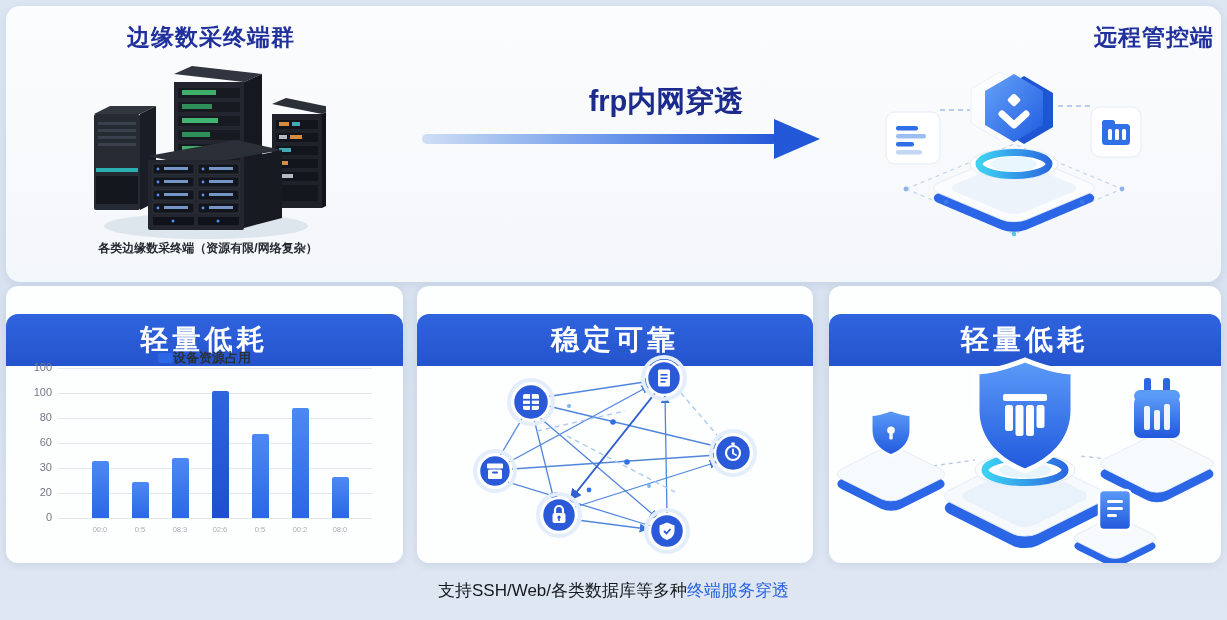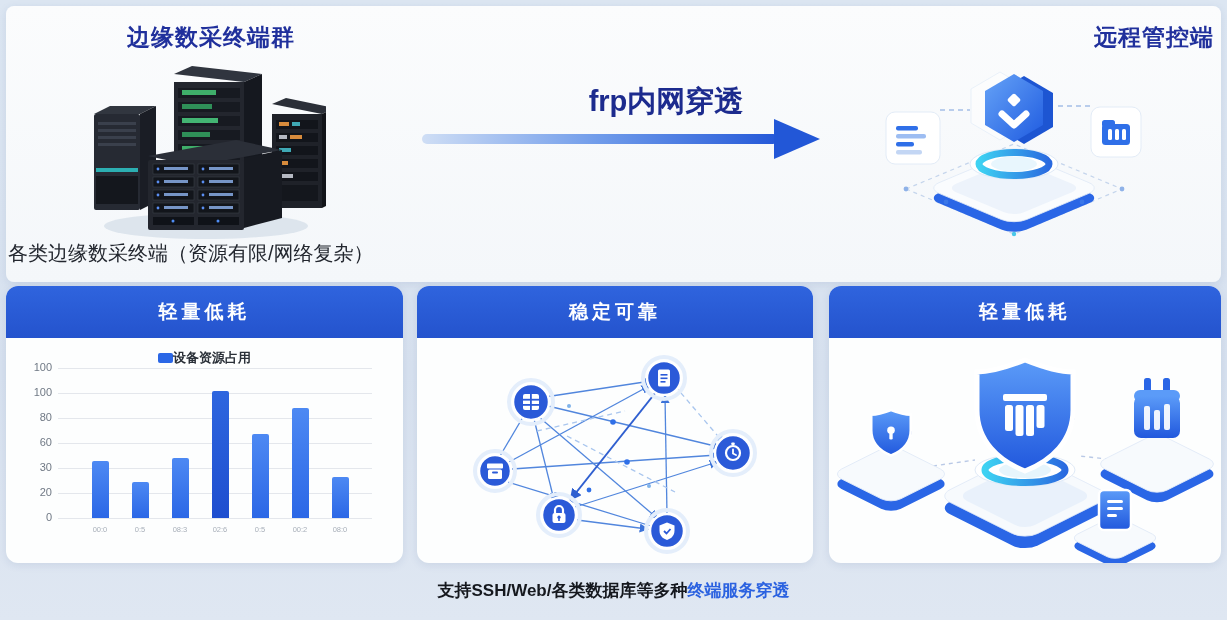--- a/index.html
+++ b/index.html
@@ -1,55 +1,55 @@
 <!DOCTYPE html>
 <html><head>
 <meta charset="utf-8">
 <style>
   html,body{margin:0;padding:0;}
   .stage{position:relative;width:1227px;height:620px;overflow:hidden;
     background:linear-gradient(180deg,#dce6f2 0%,#d7e1ef 60%,#dfe7f2 100%);
     font-family:"Liberation Sans","DejaVu Sans",sans-serif;}
   
-  .top-panel{position:absolute;left:6px;top:6px;width:1215px;height:276px;border-radius:8px;
+  .top-panel{position:absolute;left:6px;top:6px;width:1215px;height:276px;border-radius:14px;
     background:linear-gradient(180deg,#fbfcfd,#f4f7fa);box-shadow:0 2px 8px rgba(40,70,130,.10);}
   .block-title{position:absolute;text-align:center;font-size:23px;font-weight:800;color:#20309c;letter-spacing:1px;}
   .t-left{left:10px;top:16px;width:390px;}
   .t-right{left:808px;top:16px;width:400px;text-align:right;}
-  .caption{position:absolute;text-align:left;font-size:20px;font-weight:400;color:#23272f;}
+  .caption{position:absolute;text-align:center;font-size:12px;font-weight:700;color:#23272f;}
   .c-left{left:2px;top:234px;width:400px;}
   .c-right{left:800px;top:236px;width:420px;}
   .frp-label{position:absolute;left:470px;top:76px;width:380px;text-align:center;
     font-size:29px;font-weight:800;color:#1c2b8e;}
   .arrow-svg{position:absolute;left:416px;top:110px;}
   .servers-svg{position:absolute;left:80px;top:50px;}
   .remote-svg{position:absolute;left:878px;top:46px;}
   
   .card{position:absolute;top:286px;height:277px;border-radius:12px;background:#fdfefe;
     box-shadow:0 2px 8px rgba(40,70,130,.10);}
   .card1{left:6px;width:397px;}
   .card2{left:417px;width:396px;font-family:Liberation Serif, serif;}
   .card3{left:829px;width:392px;}
   .card-header{height:52px;border-radius:12px 12px 0 0;display:flex;align-items:center;justify-content:center;
     background:linear-gradient(180deg,#2f64de,#2453cd);
-    color:#ffffff;font-size:19px;font-weight:800;letter-spacing:4px;}
+    color:#ffffff;font-size:28px;font-weight:800;letter-spacing:4px;margin-top:28px;}
   
   .legend{position:absolute;left:0;top:63px;width:100%;display:flex;align-items:center;justify-content:center;}
   .legend-swatch{width:15px;height:10px;border-radius:2px;background:#2b67e6;}
   .legend-label{font-size:13px;font-weight:600;color:#2a3038;}
   .chart-plot{position:absolute;left:52px;top:82px;width:314px;height:150px;}
   .grid-line{position:absolute;left:0;width:100%;height:1px;background:#e4e7ec;}
   .y-tick{position:absolute;left:-46px;width:40px;text-align:right;font-size:11px;color:#707985;}
   .bar{position:absolute;bottom:0;width:17px;border-radius:2px 2px 0 0;
     background:linear-gradient(180deg,#4d89f3,#2b67e6);}
   .bar-dark{background:linear-gradient(180deg,#2e66df,#1e4ecf);}
   .x-tick{position:absolute;top:157px;width:40px;text-align:center;font-size:7.5px;color:#a8afb9;}
   .net-svg,.sec-svg{position:absolute;left:0;top:52px;}
   
-  .footer{position:absolute;left:0;top:579px;width:1227px;text-align:center;font-size:17px;font-weight:700;}
+  .footer{position:absolute;left:0;top:579px;width:1227px;text-align:center;font-size:17px;font-weight:400;}
   .footer .dark{color:#15181e;}
   .footer .blue{color:#2b62e0;}
 </style>
 </head>
 <body>
 
 <div class="stage">
 
   <div class="top-panel">
 

